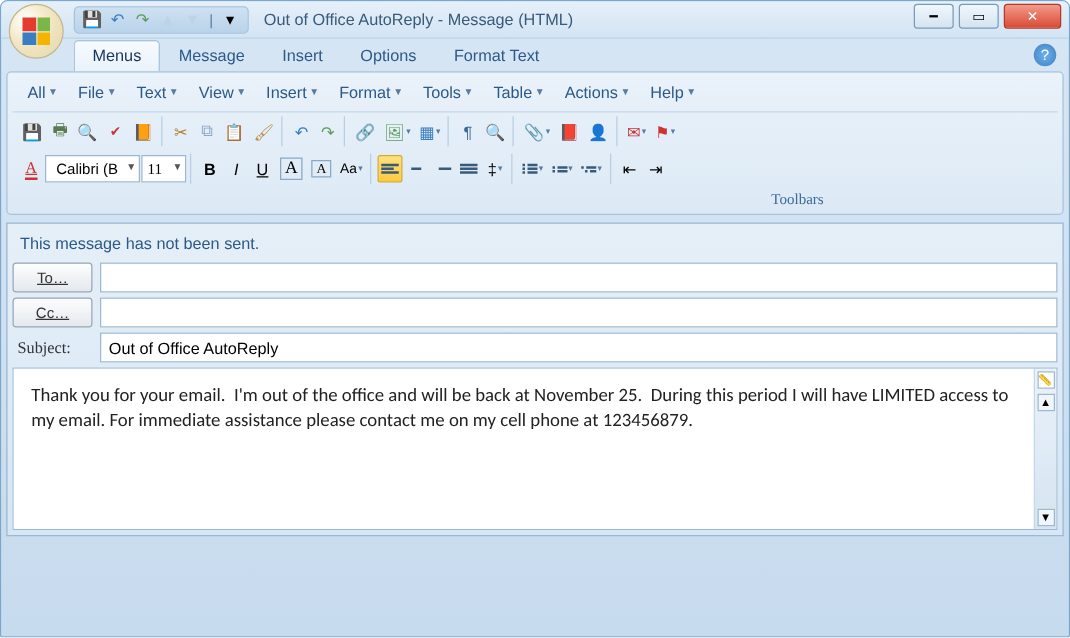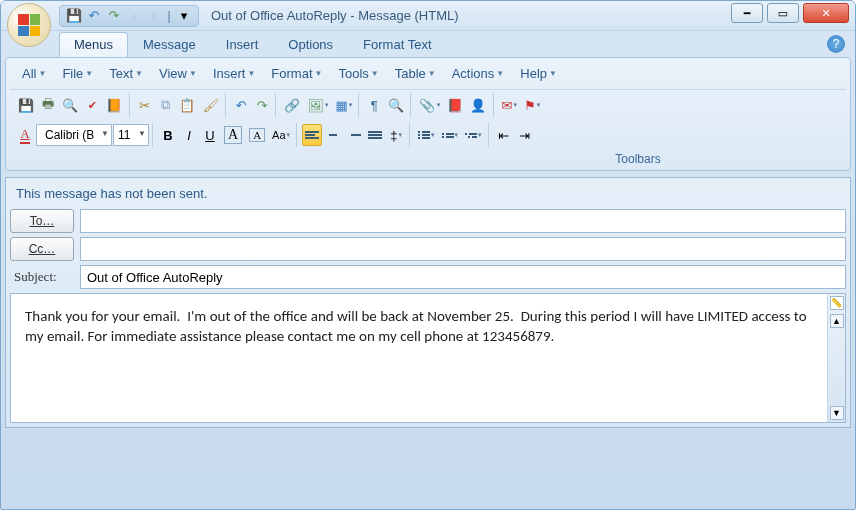--- a/index.html
+++ b/index.html
@@ -45,27 +45,27 @@
 .menu-row { display:flex; gap:0; padding:2px 4px 6px; border-bottom:1px solid #c3d7ea; flex-wrap:wrap;}
 .menu-item { padding:2px 8px; color:#2b5a88; font-size:13px; cursor:pointer; display:flex; align-items:center; gap:2px;}
 .menu-item .dd{ font-size:8px; color:#5a7ca0;}
 .toolbar-row { display:flex; align-items:center; gap:2px; padding:3px 2px; flex-wrap:wrap;}
 .tgrp { display:flex; align-items:center; gap:1px; padding:1px 3px; border-right:1px solid #b8cee2;}
 .tgrp:last-child{border-right:none;}
 .tbtn { min-width:20px; height:22px; padding:0 2px; display:flex; align-items:center; justify-content:center;
   border:1px solid transparent; border-radius:2px; cursor:pointer; font-size:13px;}
 .tbtn .dd{ font-size:7px; color:#5a7ca0; margin-left:1px;}
 .font-sel { height:22px; border:1px solid #9cb8d2; background:#fff; font-size:12px; padding:0 14px 0 8px; width:76px;}
-.size-sel { height:22px; border:1px solid #9cb8d2; background:#fff; font-size:12px; padding:0 14px 0 4px; width:36px;}
+.size-sel { height:22px; border:1px solid #9cb8d2; background:#fff; font-size:12px; padding:0 14px 0 4px; width:36px;font-family:Liberation Serif, serif;}
 .sel-wrap{position:relative; display:inline-block;}
 .sel-wrap .dd{position:absolute; right:3px; top:5px; font-size:8px; color:#555; pointer-events:none;}
 .bold{font-weight:bold;} .ital{font-style:italic;} .und{text-decoration:underline;}
 .boxA{ border:1px solid #8aa8c4; padding:0 3px; font-family:serif;}
 .hl{ background:linear-gradient(#ffe17a,#ffc93d); border:1px solid #d9a92f; border-radius:2px;}
-.toolbar-label{ text-align:center; color:#3a6a9a; font-size:12px; padding:2px 0 0; margin-left:420px;}
+.toolbar-label{ text-align:center; color:#3a6a9a; font-size:12px; padding:2px 0 0; margin-left:420px;font-family:Liberation Serif, serif;}
 
 .compose { margin:6px 4px 8px; background:linear-gradient(#e5eff8,#d7e6f4); border:1px solid #9cb8d2; padding:4px; display:flex; flex-direction:column; gap:4px;}
 .notice{ color:#2b5a88; font-size:13px; padding:4px 6px;}
 .field-row{ display:flex; align-items:center; gap:6px;}
 .addr-btn{ width:64px; height:24px; border:1px solid #9aa7b3; border-radius:3px;
   background:linear-gradient(#fdfdfd,#e4e9ee); font-size:12px; cursor:pointer; text-decoration:underline; color:#333;}
 .subj-lbl{ width:64px; font-size:13px; color:#333; padding-left:4px;font-family:Liberation Serif, serif;}
 .txt-input{ flex:1; height:24px; border:1px solid #9cb8d2; background:#fff; padding:0 6px; font-size:13px;}
 .body-wrap{ display:flex; border:1px solid #9cb8d2; background:#fff; height:130px;}
 .body-text{ flex:1; padding:12px 14px; font-size:15px; font-family:Calibri,"Segoe UI",sans-serif; color:#222; line-height:1.35; border:none; resize:none; outline:none;}

